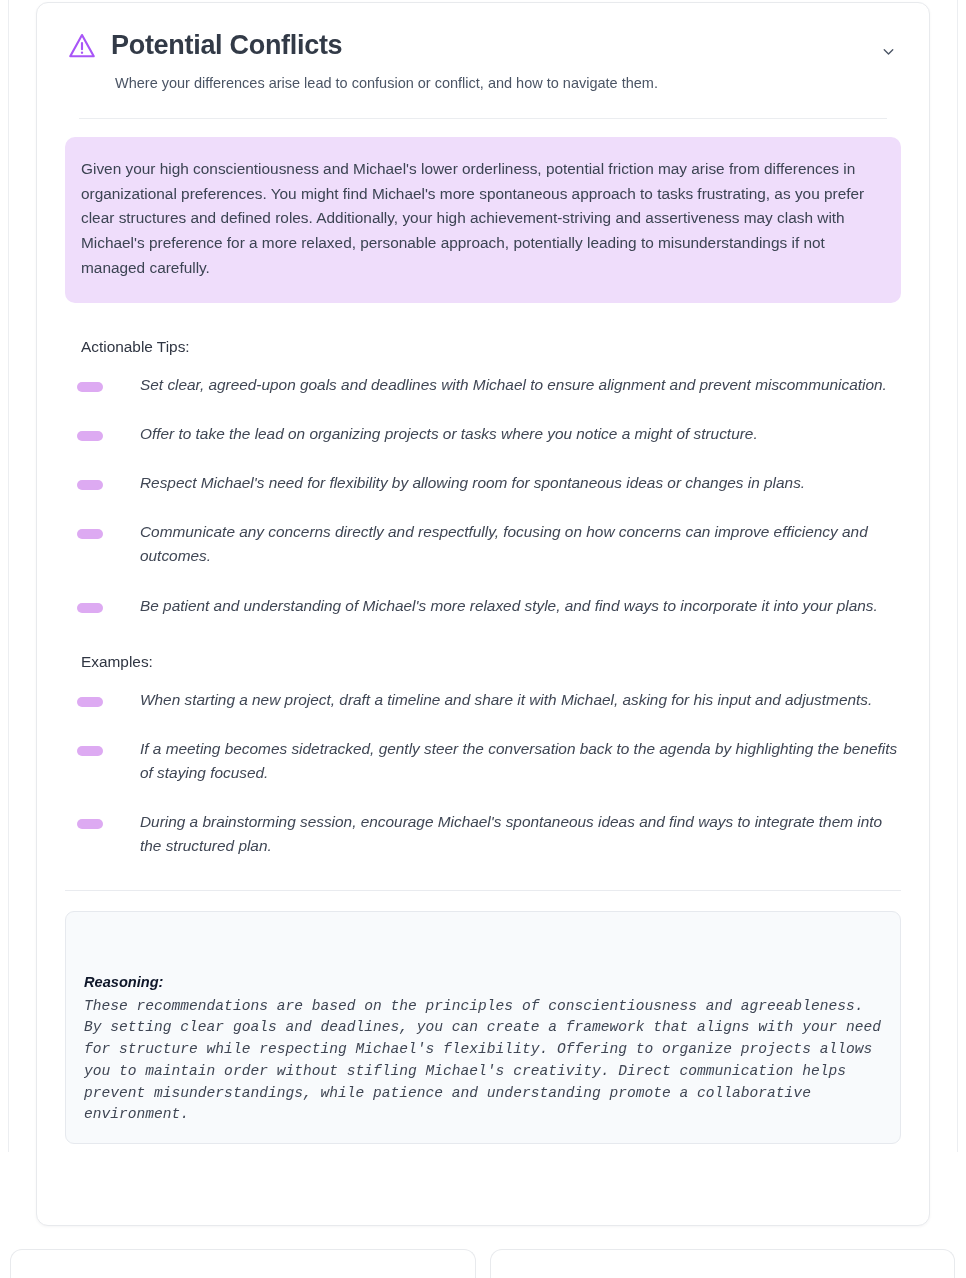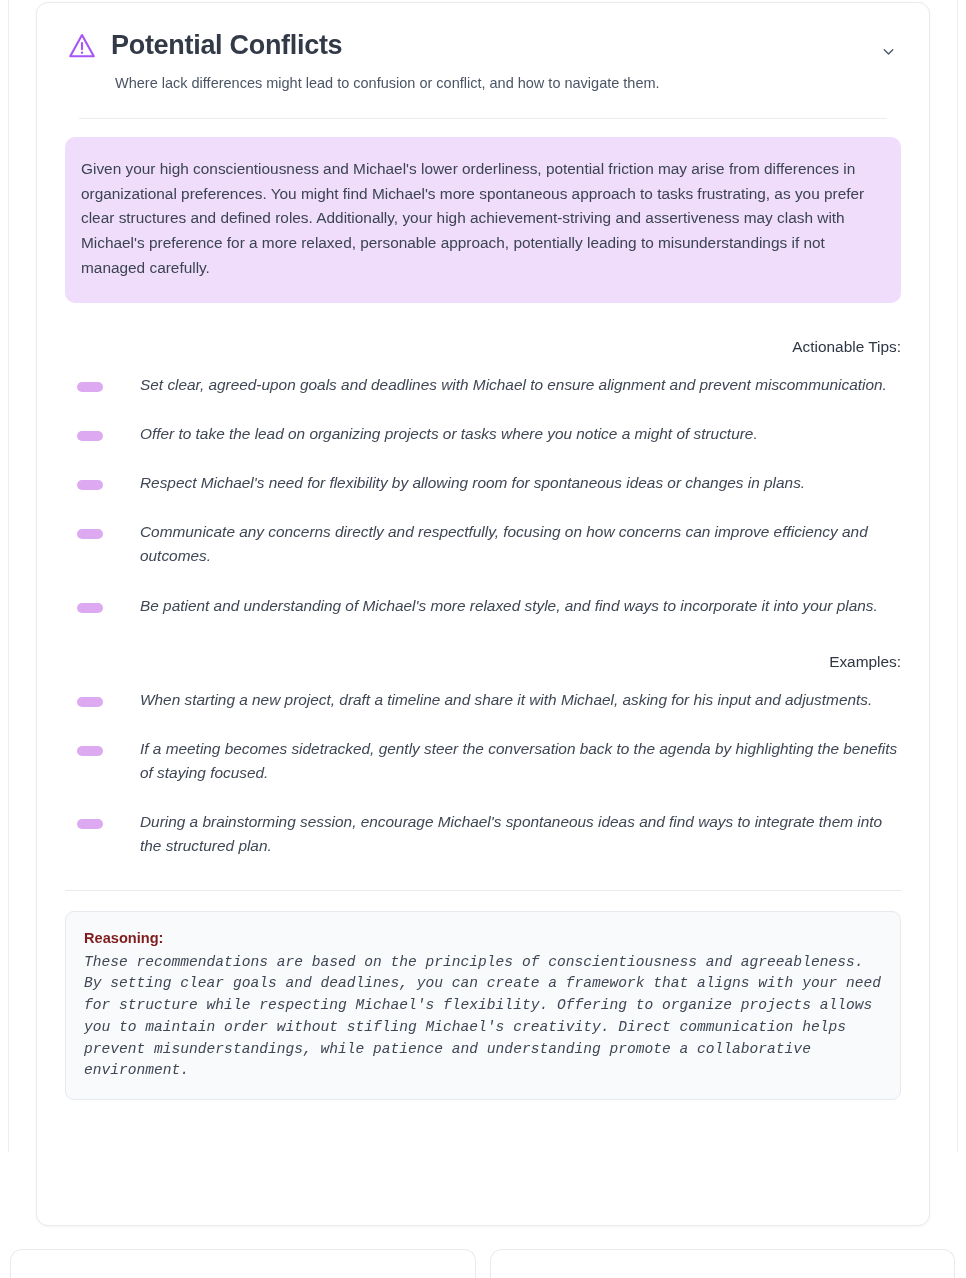--- a/index.html
+++ b/index.html
@@ -111,21 +111,20 @@
     line-height: 1.62;
     color: #3c4453;
   }
 
   .section-label {
     margin-top: 34px;
     margin-left: 16px;
     font-size: 15.4px;
     color: #2f3542;
     line-height: 1.3;
-    text-align: right;
   }
 
   .bullet-list {
     margin-top: 14px;
     list-style: none;
     font-style: italic;
   }
 
   .bullet-item {
     display: flex;
@@ -165,22 +164,24 @@
   .reasoning-box {
     margin-top: 20px;
     background: #f8fafc;
     border: 1px solid #e6e9ee;
     border-radius: 9px;
     padding: 16px 18px 17px 18px;
   }
   .reasoning-label {
     font-size: 14.6px;
     font-weight: bold;
-    color: #7f1d1d;
+    font-style: italic;
+    color: #0f172a;
     line-height: 1.5;
+    margin-top: 44px;
   }
   .reasoning-text {
     margin-top: 2px;
     font-size: 14.6px;
     font-style: italic;
     color: #3f4654;
     line-height: 1.49;
     font-family: Liberation Mono, monospace;
   }
 
@@ -218,21 +219,21 @@
         <svg class="warn-icon" viewBox="0 0 24 24" fill="none">
           <path d="M12 3.2 L21.4 20.2 L2.6 20.2 Z" stroke="#a855f7" stroke-width="1.7" stroke-linejoin="round" fill="none"></path>
           <line x1="12" y1="9.6" x2="12" y2="14.6" stroke="#a855f7" stroke-width="1.7" stroke-linecap="round"></line>
           <circle cx="12" cy="17.3" r="0.95" fill="#a855f7"></circle>
         </svg>
         <h2 class="card-title">Potential Conflicts</h2>
         <svg class="chevron" viewBox="0 0 24 24" fill="none">
           <path d="M6 9.5 L12 15.5 L18 9.5" stroke="#4b5565" stroke-width="1.9" stroke-linecap="round" stroke-linejoin="round"></path>
         </svg>
       </div>
-      <p class="card-subtitle">Where lack differences might lead to confusion or conflict, and how to navigate them.</p>
+      <p class="card-subtitle">Where your differences arise lead to confusion or conflict, and how to navigate them.</p>
       <div class="header-divider"></div>
     </div>
 
     <div class="card-body">
 
       <div class="summary-box">
         <p class="summary-text">Given your high conscientiousness and Michael's lower orderliness, potential friction may arise from differences in organizational preferences. You might find Michael's more spontaneous approach to tasks frustrating, as you prefer clear structures and defined roles. Additionally, your high achievement-striving and assertiveness may clash with Michael's preference for a more relaxed, personable approach, potentially leading to misunderstandings if not managed carefully.</p>
       </div>
 
       <div class="section-label">Actionable Tips:</div>

